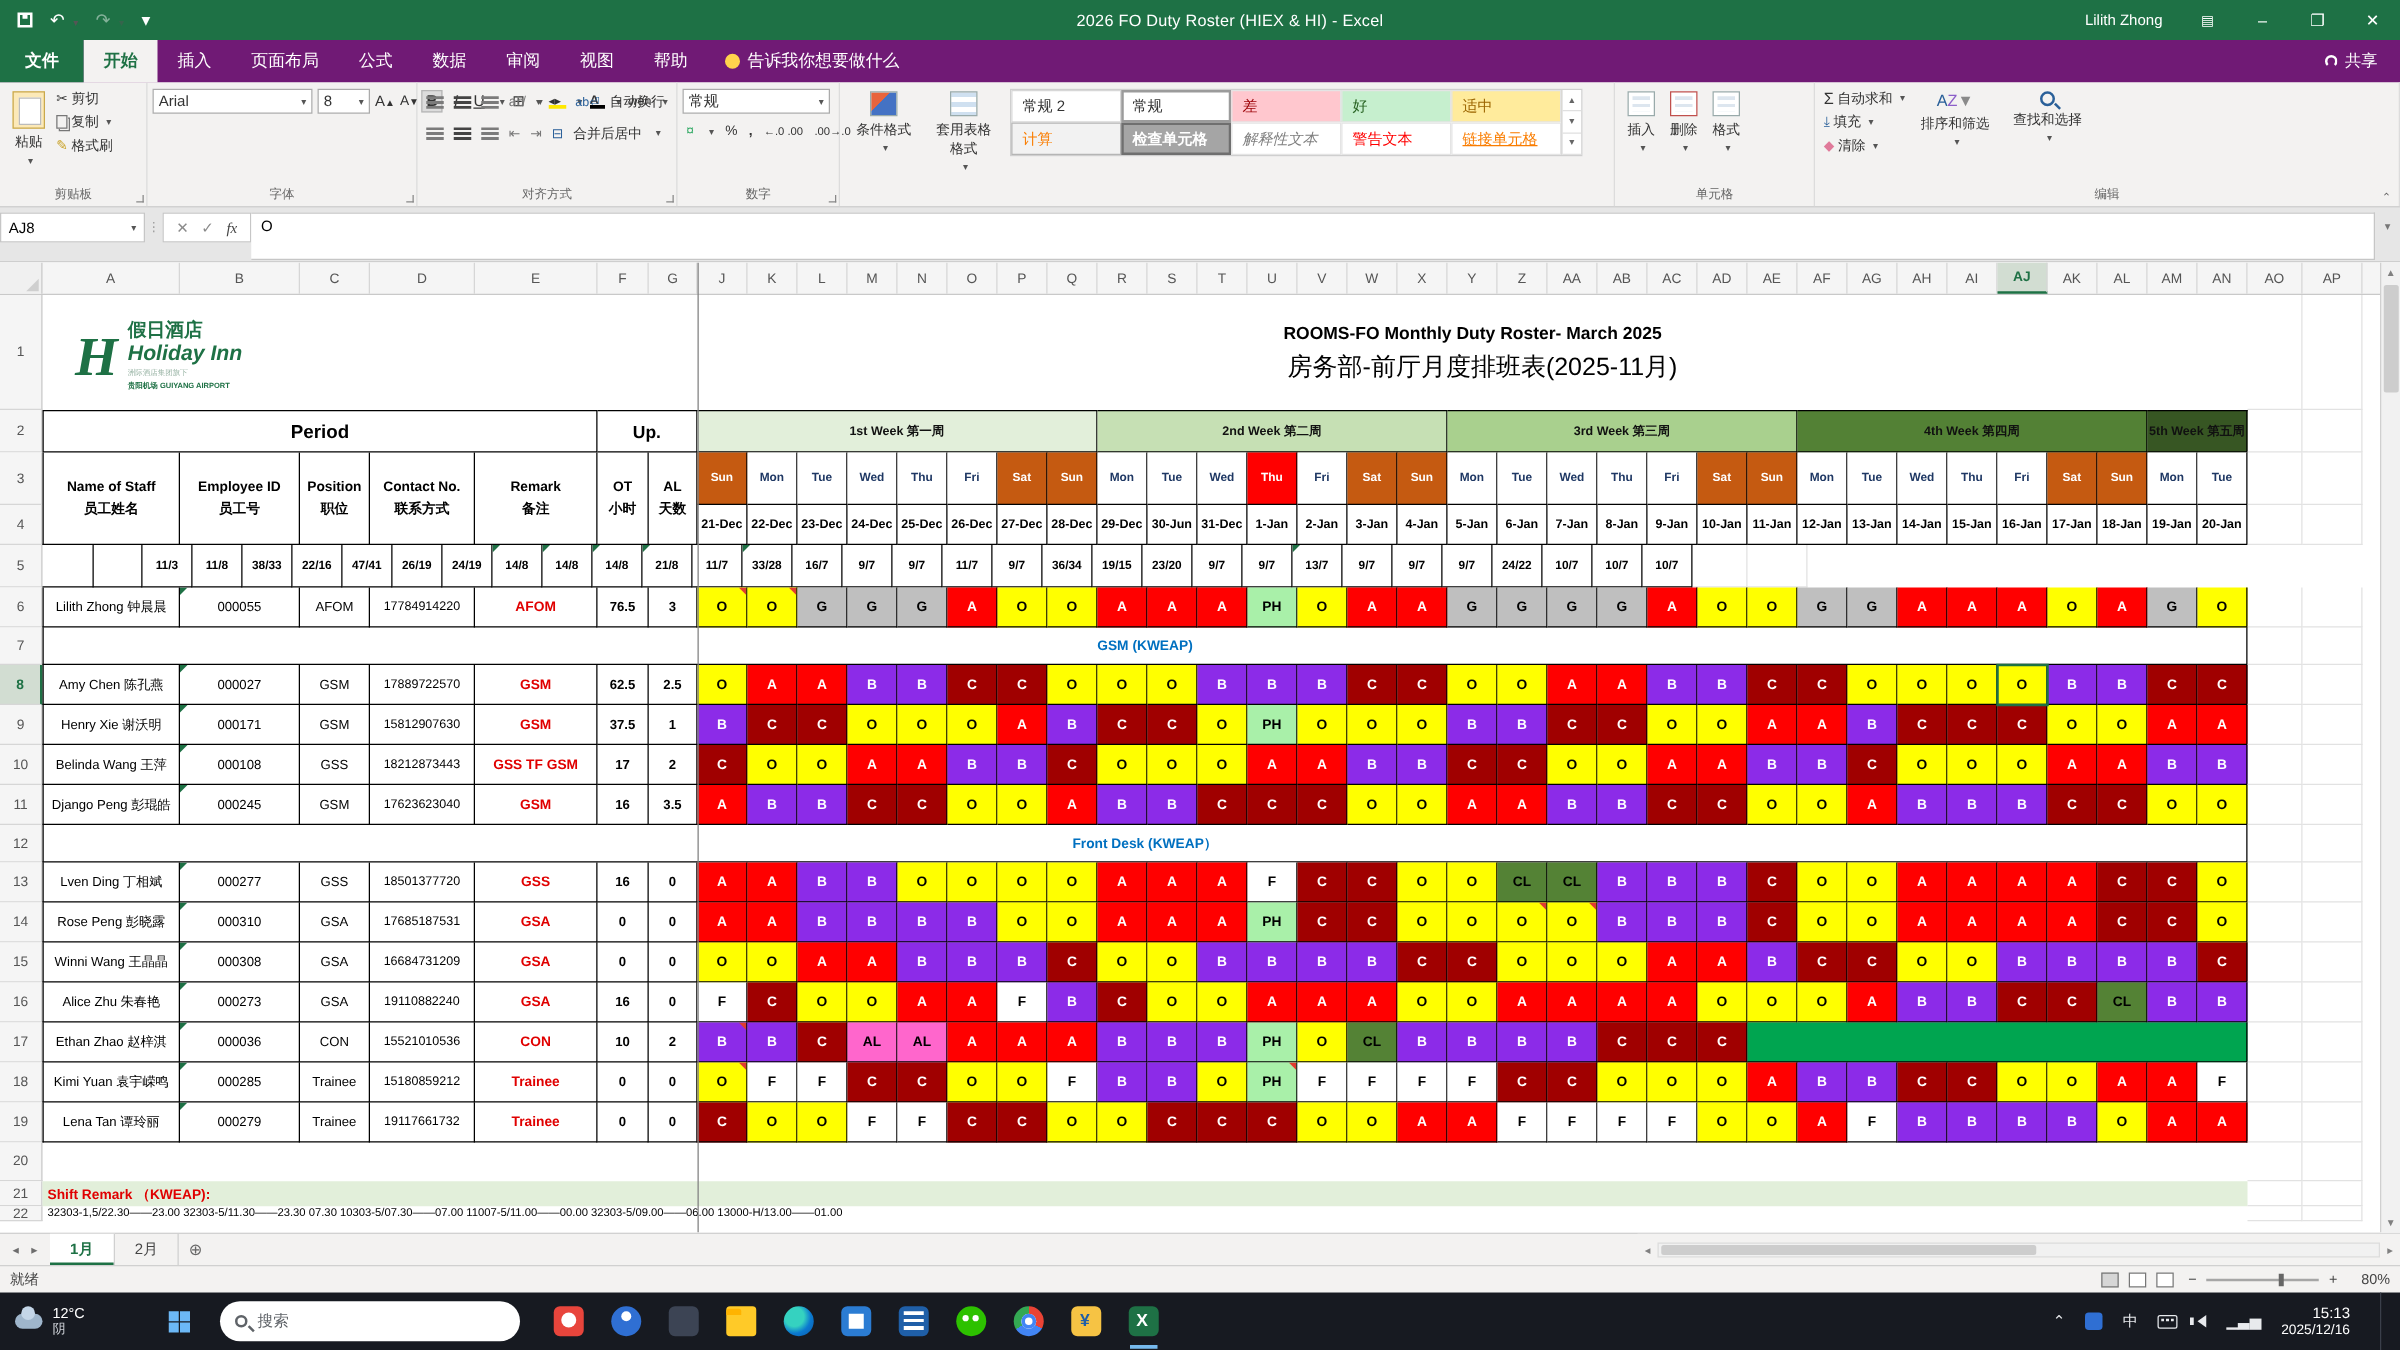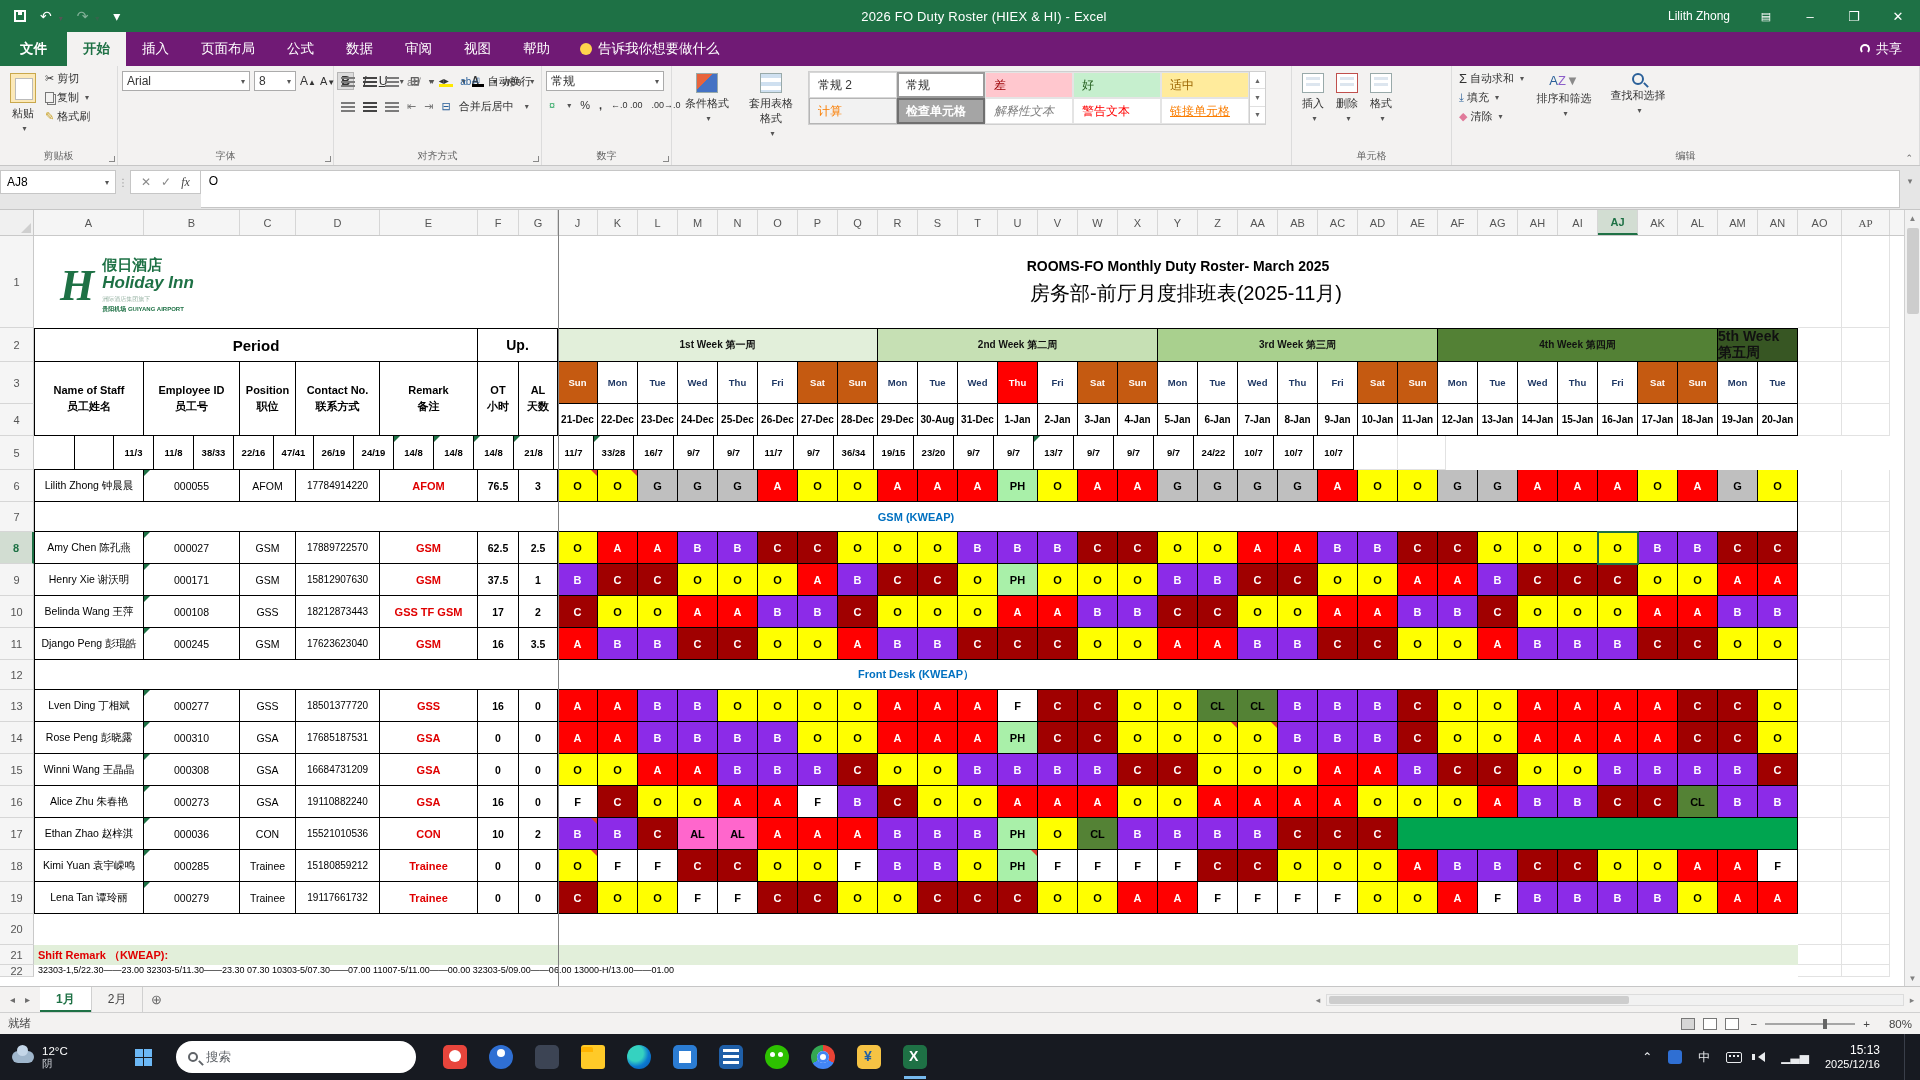--- a/index.html
+++ b/index.html
@@ -467,21 +467,21 @@
         <div class="ch" style="width: 40px;">AF</div>
         <div class="ch" style="width: 40px;">AG</div>
         <div class="ch" style="width: 40px;">AH</div>
         <div class="ch" style="width: 40px;">AI</div>
         <div class="ch sel" style="width: 40px;">AJ</div>
         <div class="ch" style="width: 40px;">AK</div>
         <div class="ch" style="width: 40px;">AL</div>
         <div class="ch" style="width: 40px;">AM</div>
         <div class="ch" style="width: 40px;">AN</div>
         <div class="ch" style="width: 44px;">AO</div>
-        <div class="ch" style="width: 48px; font-family: Liberation Serif, serif;">AP</div>
+        <div class="ch" style="width: 48px;">AP</div>
       </div>
     <div class="gridbody" id="gridbody">
         <div class="grow" style="height: 92px;">
           <div class="rh">1</div>
           <div style="width: 524px; display: flex; align-items: center; padding: 6px 0px 0px 26px;">
             <div style="font-family: &quot;Liberation Serif&quot;, serif; font-style: italic; font-weight: bold; font-size: 44px; color: rgb(30, 113, 69); margin-right: 8px;">H</div>
             <div style="display: flex; flex-direction: column; line-height: 1.1;">
               <div style="color: rgb(30, 113, 69); font-weight: bold; font-size: 15px;">假日酒店</div>
               <div style="color: rgb(30, 113, 69); font-weight: bold; font-style: italic; font-size: 17px;">Holiday Inn</div>
               <div style="color: rgb(154, 181, 166); font-size: 6px; margin-top: 3px;">洲际酒店集团旗下</div>
@@ -496,21 +496,21 @@
           <div class="tc lite" style="width: 48px;"></div>
         </div>
         <div class="grow" style="height: 34px;">
           <div class="rh">2</div>
           <div class="tc bl bt" style="width: 444px; font-weight: bold; font-size: 15px;">Period</div>
           <div class="tc bt" style="width: 80px; font-weight: bold; font-size: 14px;">Up.</div>
           <div class="tc bt" style="width: 320px; background: rgb(226, 239, 218); font-weight: bold; font-size: 10px; color: rgb(17, 17, 17);">1st Week 第一周</div>
           <div class="tc bt" style="width: 280px; background: rgb(198, 224, 180); font-weight: bold; font-size: 10px; color: rgb(17, 17, 17);">2nd Week 第二周</div>
           <div class="tc bt" style="width: 280px; background: rgb(169, 208, 142); font-weight: bold; font-size: 10px; color: rgb(17, 17, 17);">3rd Week 第三周</div>
           <div class="tc bt" style="width: 280px; background: rgb(83, 129, 53); font-weight: bold; font-size: 10px; color: rgb(17, 17, 17);">4th Week 第四周</div>
-          <div class="tc bt" style="width: 80px; background: rgb(55, 86, 35); font-weight: bold; font-size: 14px; color: rgb(17, 17, 17);">5th Week 第五周</div>
+          <div class="tc bt" style="width: 80px; background: rgb(55, 86, 35); font-weight: bold; font-size: 10px; color: rgb(17, 17, 17);">5th Week 第五周</div>
           <div class="tc lite" style="width: 44px;"></div>
           <div class="tc lite" style="width: 48px;"></div>
         </div>
         <div class="grow" style="height: 74px;">
           <div style="width: 34px; display: flex; flex-direction: column;">
             <div class="rh" style="height: 42px; width: 100%;">3</div>
             <div class="rh" style="height: 32px; width: 100%;">4</div>
           </div>
           <div class="tc bl" style="width: 110px; flex-direction: column; font-weight: bold; font-size: 11px; gap: 3px;">
             <div>Name of Staff</div>
@@ -571,21 +571,21 @@
           <div style="width: 40px; display: flex; flex-direction: column;">
             <div class="tc" style="height: 42px; background: rgb(197, 90, 17); color: rgb(255, 255, 255); font-weight: bold; font-size: 9.5px;">Sun</div>
             <div class="tc" style="height: 32px; font-weight: bold; font-size: 10px;">28-Dec</div>
           </div>
           <div style="width: 40px; display: flex; flex-direction: column;">
             <div class="tc" style="height: 42px; background: rgb(255, 255, 255); color: rgb(31, 56, 100); font-weight: bold; font-size: 9.5px;">Mon</div>
             <div class="tc" style="height: 32px; font-weight: bold; font-size: 10px;">29-Dec</div>
           </div>
           <div style="width: 40px; display: flex; flex-direction: column;">
             <div class="tc" style="height: 42px; background: rgb(255, 255, 255); color: rgb(31, 56, 100); font-weight: bold; font-size: 9.5px;">Tue</div>
-            <div class="tc" style="height: 32px; font-weight: bold; font-size: 10px;">30-Aug</div>
+            <div class="tc" style="height: 32px; font-weight: bold; font-size: 10px;">30-Jun</div>
           </div>
           <div style="width: 40px; display: flex; flex-direction: column;">
             <div class="tc" style="height: 42px; background: rgb(255, 255, 255); color: rgb(31, 56, 100); font-weight: bold; font-size: 9.5px;">Wed</div>
             <div class="tc" style="height: 32px; font-weight: bold; font-size: 10px;">31-Dec</div>
           </div>
           <div style="width: 40px; display: flex; flex-direction: column;">
             <div class="tc" style="height: 42px; background: rgb(255, 0, 0); color: rgb(255, 255, 255); font-weight: bold; font-size: 9.5px;">Thu</div>
             <div class="tc" style="height: 32px; font-weight: bold; font-size: 10px;">1-Jan</div>
           </div>
           <div style="width: 40px; display: flex; flex-direction: column;">

